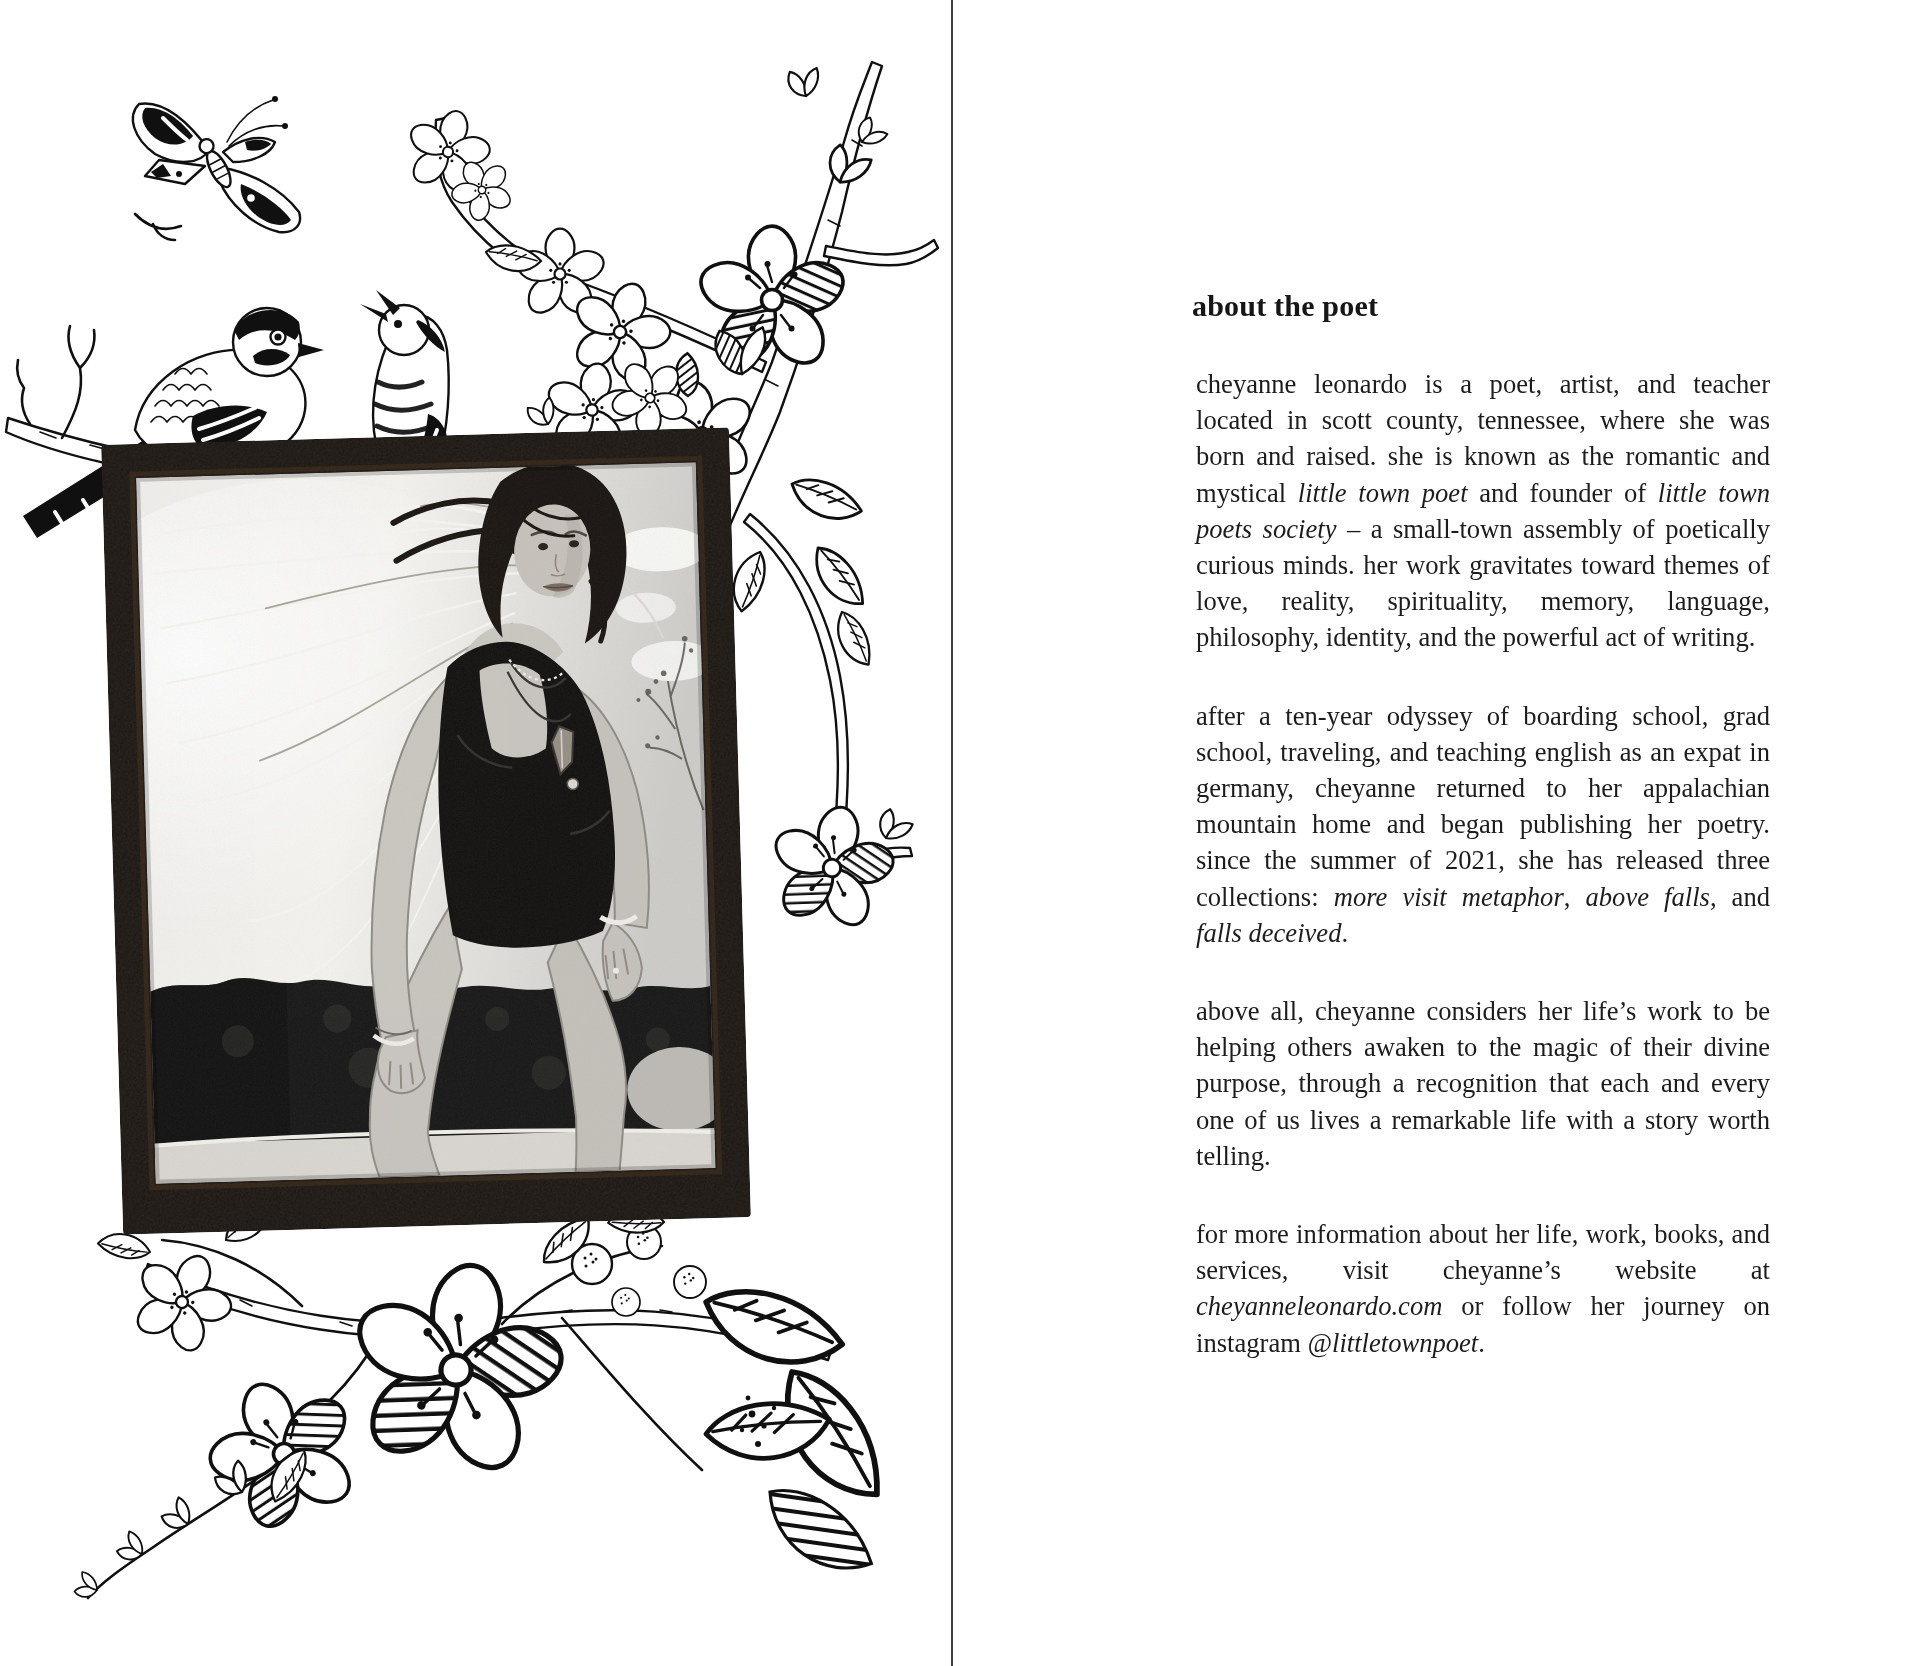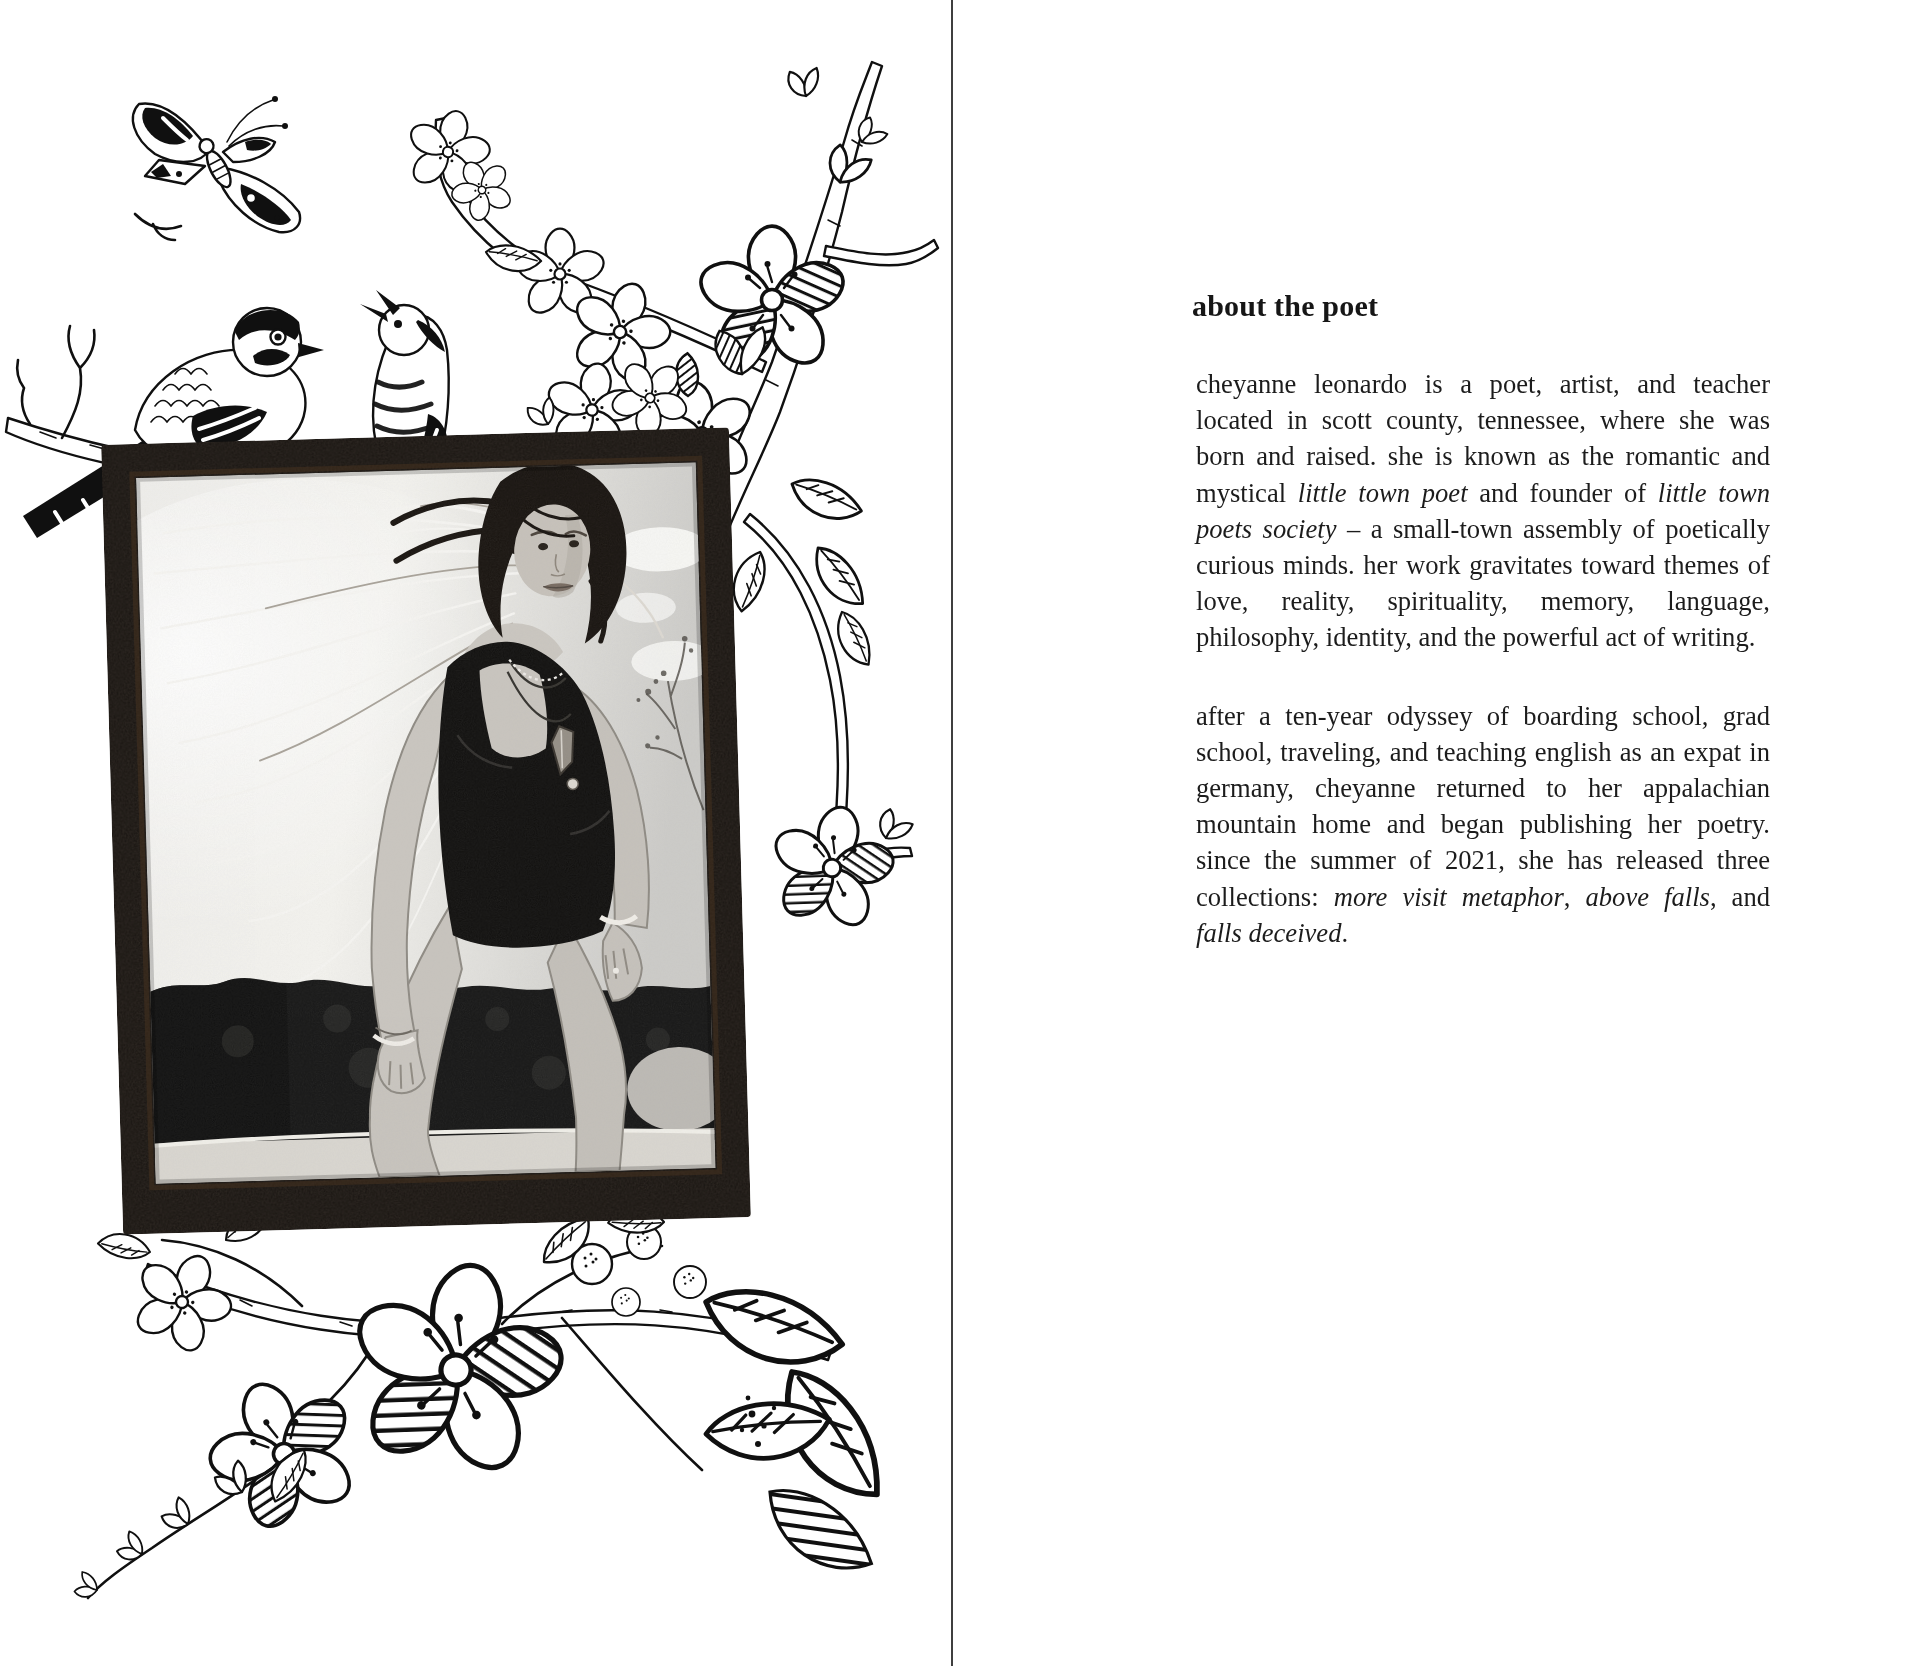--- a/index.html
+++ b/index.html
@@ -414,16 +414,18 @@
     </div>
   </div>
 
   <div class="page-divider"></div>
 
   <div class="right-page">
     <h1 class="page-title">about the poet</h1>
     <div class="about-text">
       <p><span>cheyanne leonardo is a poet, artist, and teacher located in scott county, tennessee, where she was born and raised. she is known as the romantic and mystical </span><i>little town poet</i><span> and founder of </span><i>little town poets society</i><span> – a small-town assembly of poetically curious minds. her work gravitates toward themes of love, reality, spirituality, memory, language, philosophy, identity, and the powerful act of writing.</span></p>
       <p><span>after a ten-year odyssey of boarding school, grad school, traveling, and teaching english as an expat in germany, cheyanne returned to her appalachian mountain home and began publishing her poetry. since the summer of 2021, she has released three collections: </span><i>more visit metaphor</i><span>, </span><i>above falls</i><span>, and </span><i>falls deceived</i><span>.</span></p>
+      <p><span>above all, cheyanne considers her life’s work to be helping others awaken to the magic of their divine purpose, through a recognition that each and every one of us lives a remarkable life with a story worth telling.</span></p>
+      <p><span>for more information about her life, work, books, and services, visit cheyanne’s website at </span><i>cheyanneleonardo.com</i><span> or follow her journey on </span><span>instagram </span><i>@littletownpoet</i><span>.</span></p>
     </div>
   </div>
 
 </div>
 
 </body></html>

